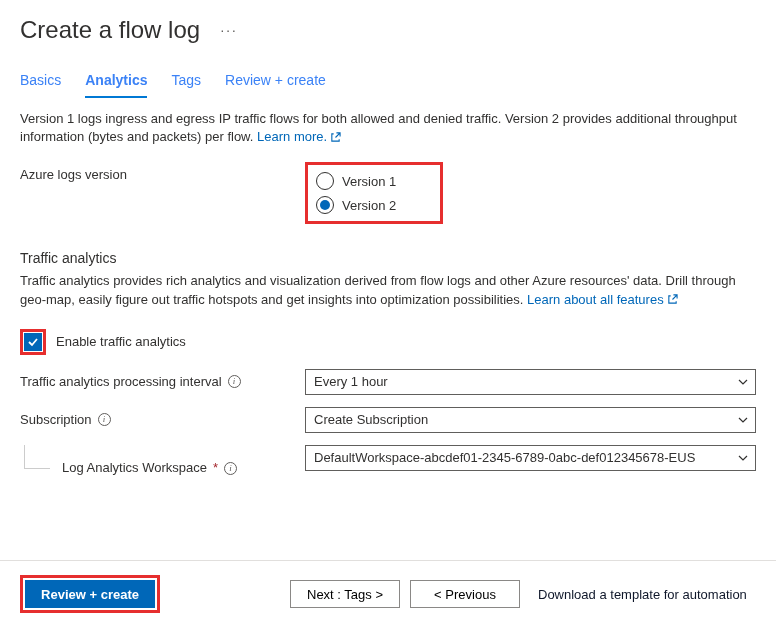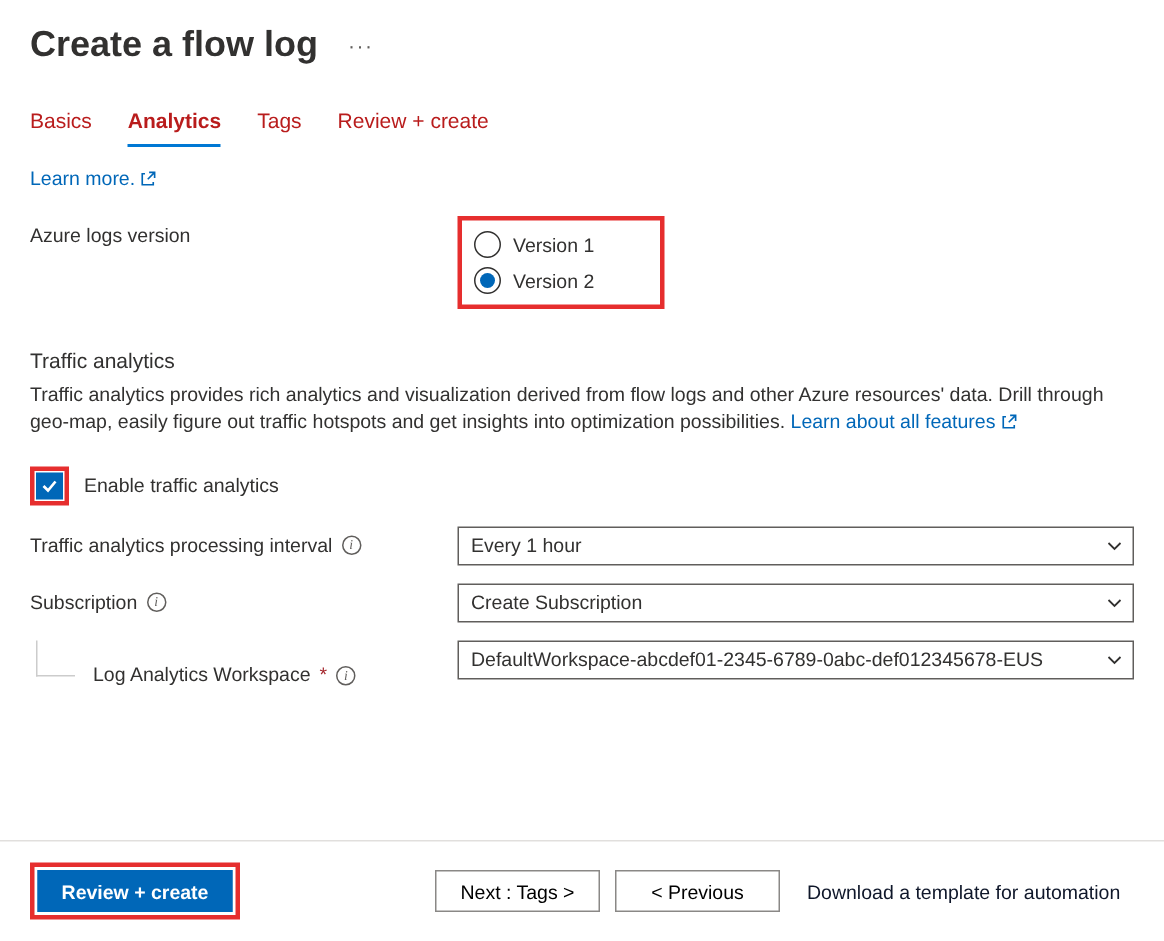--- a/index.html
+++ b/index.html
@@ -17,40 +17,40 @@
       position: relative;
       overflow: hidden;
     }
     .header {
       padding: 16px 20px 10px 20px;
       display: flex;
       align-items: center;
     }
     .page-title {
       font-size: 24px;
-      font-weight: 700;
+      font-weight: 400;
       color: #323130;
       text-align: right;
     }
     .ellipsis {
       margin-left: 20px;
       color: #605e5c;
       font-size: 14px;
       letter-spacing: 1px;
     }
     .tabs {
       display: flex;
       gap: 24px;
       padding: 18px 20px 0 20px;
     }
     .tab {
       padding-bottom: 8px;
       cursor: pointer;
       font-size: 14px;
-      color: #b91c1c;
+      color: #3b82f6;
     }
     .tab.active {
       font-weight: 600;
       border-bottom: 2px solid #0078d4;
     }
     .desc {
       padding: 12px 20px 4px 20px;
       font-size: 13px;
       line-height: 1.4;
       color: #323130;
@@ -231,20 +231,21 @@
 </div>
 
 <div class="tabs">
   <div class="tab">Basics</div>
   <div class="tab active">Analytics</div>
   <div class="tab">Tags</div>
   <div class="tab">Review + create</div>
 </div>
 
 <div class="desc">
+  <span>Version 1 logs ingress and egress IP traffic flows for both allowed and denied traffic. Version 2 provides additional throughput information (bytes and packets) per flow.</span>
   <span class="link">
     <span>Learn more.</span>
     <svg class="ext-icon" viewBox="0 0 12 12" fill="none" stroke="#0067b8" stroke-width="1.2">
         <path d="M4 2H2v8h8V8M6 6l5-5M7 1h4v4"></path>
       </svg>
   </span>
 </div>
 
 <div class="form">
   <div class="row">

